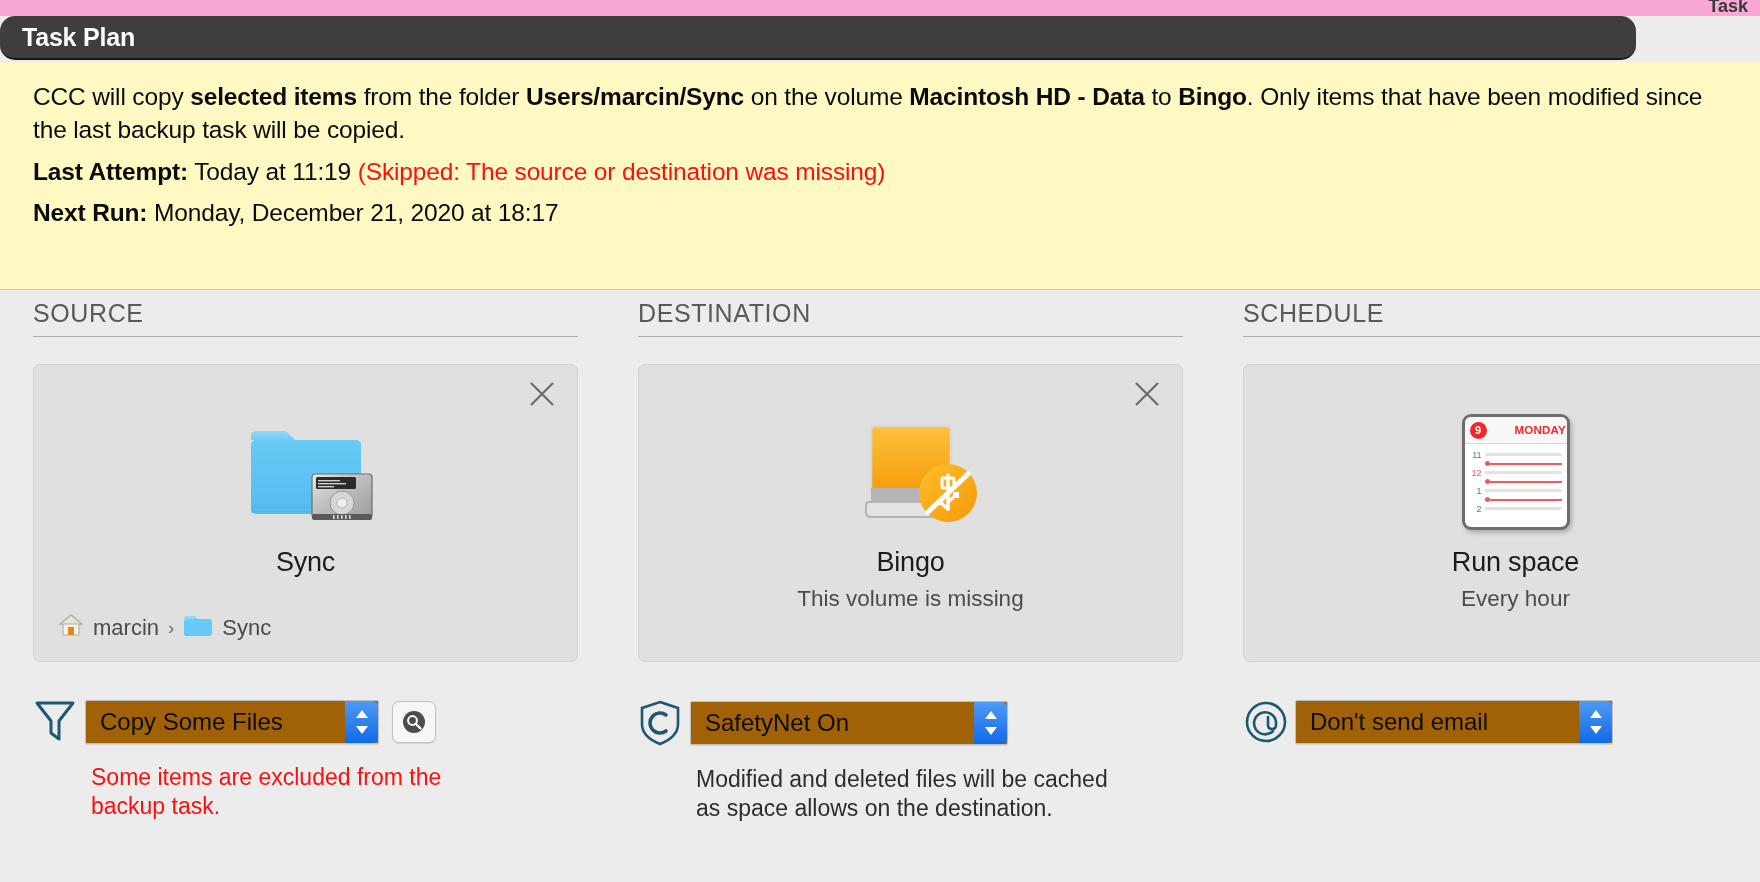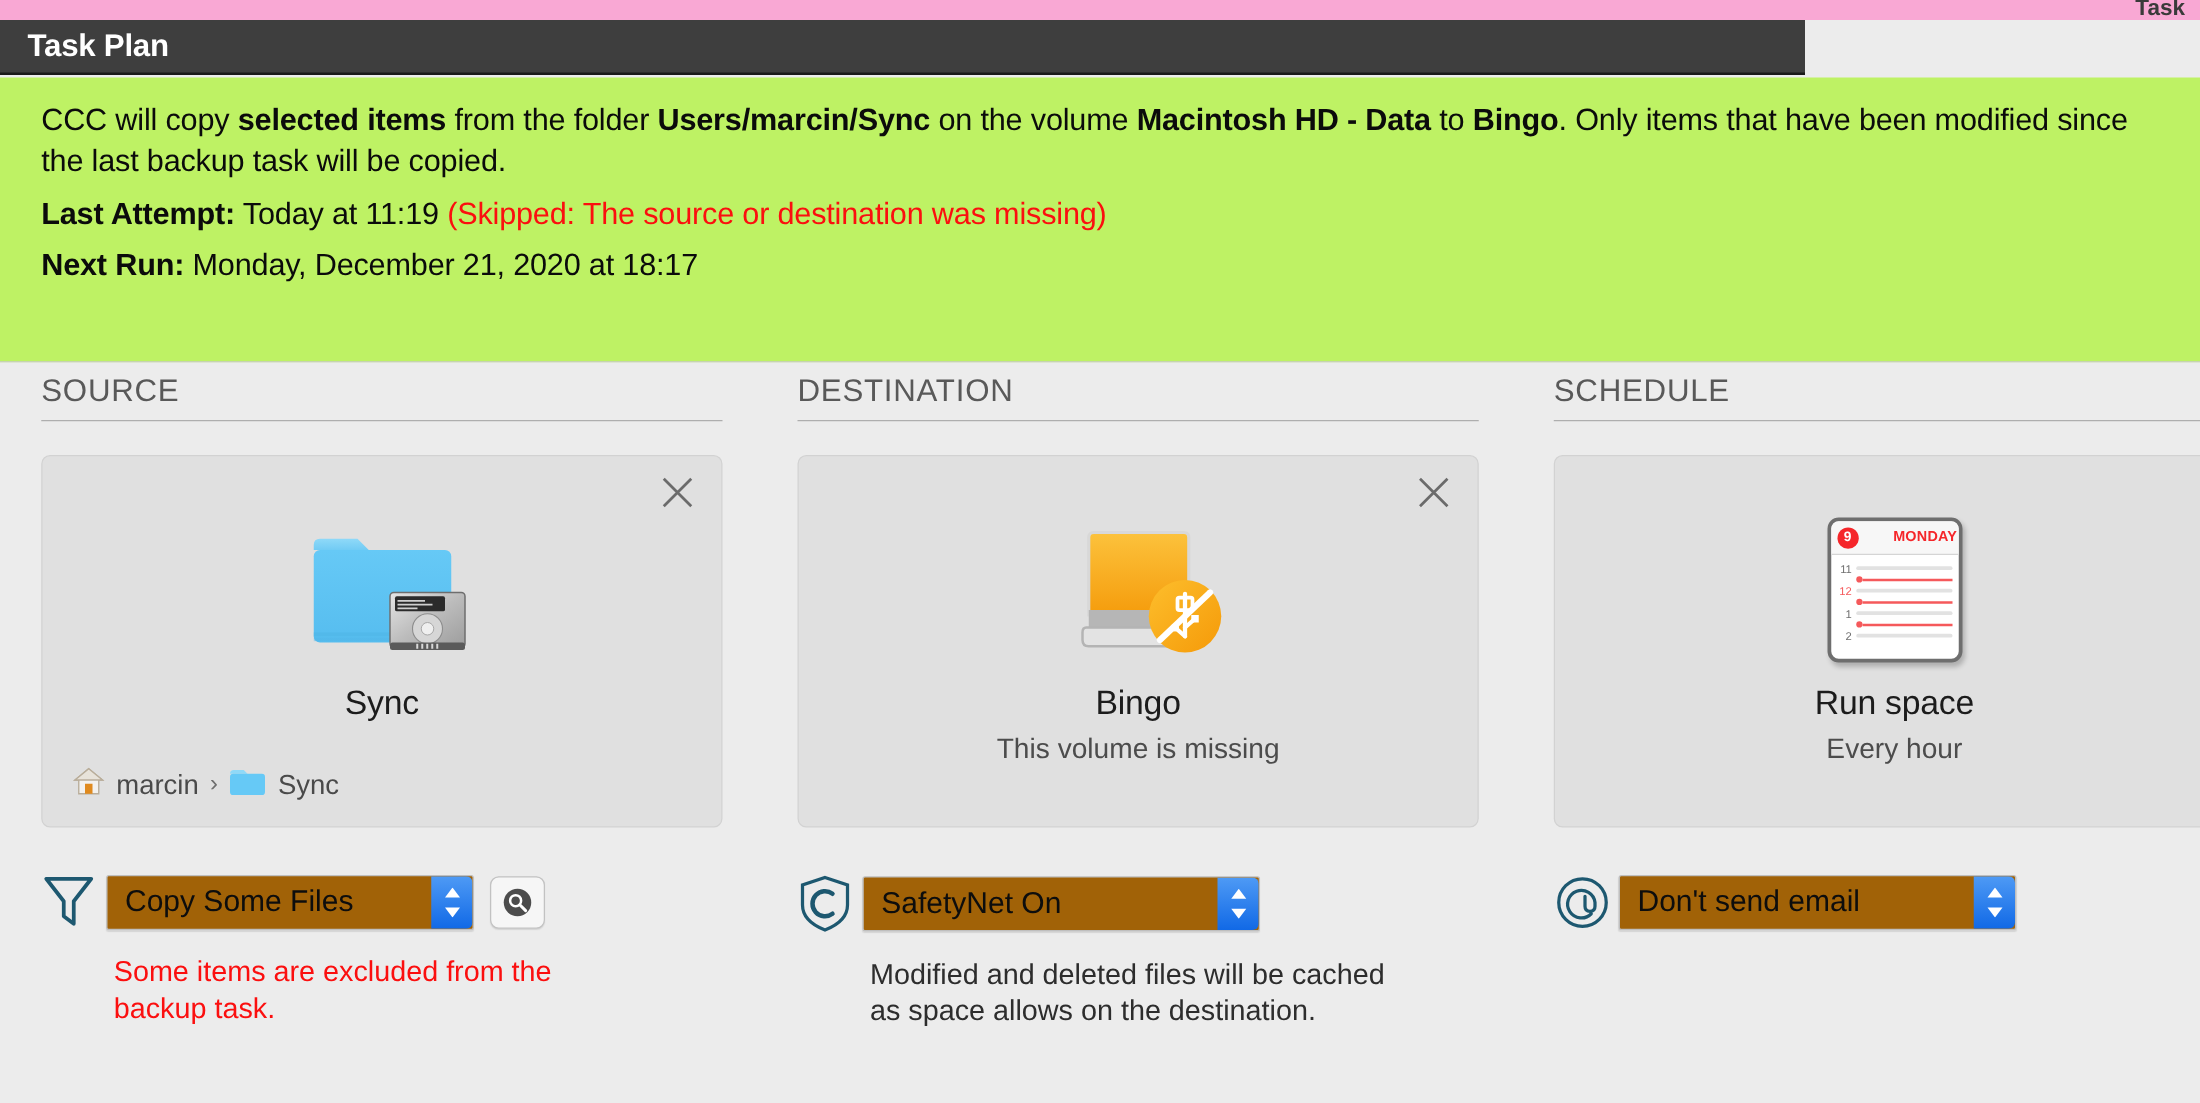--- a/index.html
+++ b/index.html
@@ -29,42 +29,43 @@
     font-size: 18px;
     font-weight: bold;
     color: #3a3a3a;
     white-space: nowrap;
   }
 
   
   .titlebar {
     position: absolute;
     top: 16px; left: 0;
-    width: 1444px;
+    width: 1636px;
     height: 44px;
     background: #3e3e3e;
     border-bottom: 2px solid #1a1a1a;
     display: flex;
     align-items: center;
     padding-left: 22px;
+    border-radius: 15px;
   }
   .titlebar-text {
     color: #ffffff;
     font-size: 25px;
     font-weight: bold;
     letter-spacing: -0.2px;
   }
 
   
   .summary {
     position: absolute;
     top: 62px; left: 0;
     width: 1760px;
     height: 228px;
-    background: #bef264;
+    background: #fef9c3;
     padding: 18px 28px 0 33px;
     border-bottom: 1px solid #c9c9c9;
   }
   .summary p {
     font-size: 24.5px;
     line-height: 1.36;
     color: #0b0b0b;
     letter-spacing: -0.15px;
   }
   .summary .row { margin-top: 8px; }

